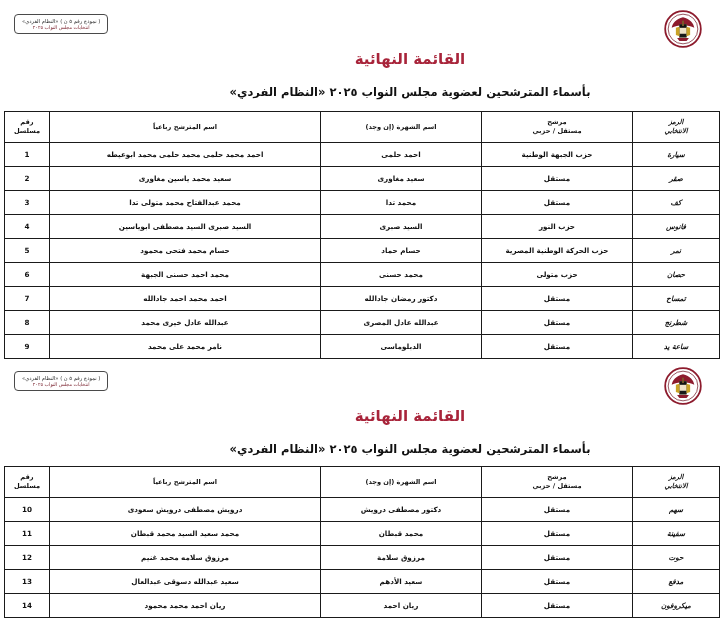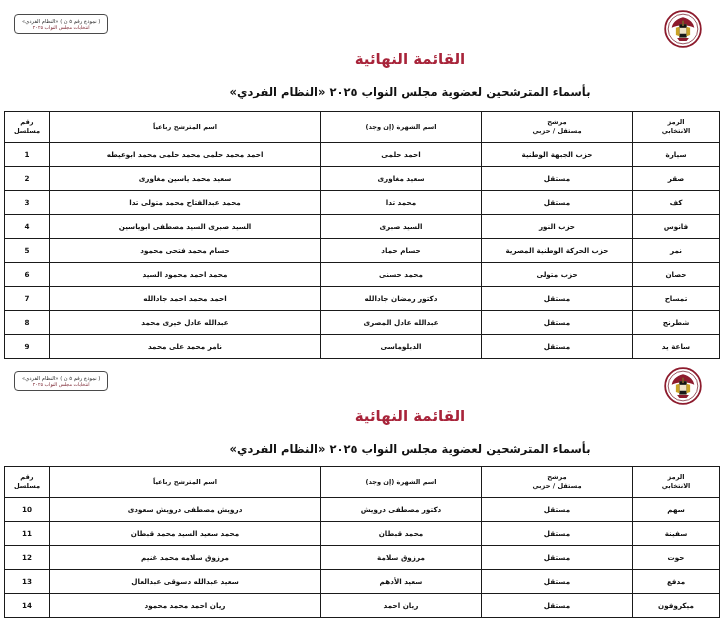--- a/index.html
+++ b/index.html
@@ -120,21 +120,21 @@
     height: 23px;
     font-size: 7.2px;
     font-weight: bold;
     color: #111;
     white-space: nowrap;
   }
   td.c-serial, th.c-serial { width: 44px; font-size: 7.4px; }
   th.c-name, td.c-name { width: 270px; }
   th.c-nick, td.c-nick { width: 160px; }
   th.c-party, td.c-party { width: 150px; }
-  th.c-symbol, td.c-symbol { width: 86px; }
+  th.c-symbol, td.c-symbol { width: 86px; font-style: italic; }
 
   .hdr-l1, .hdr-l2 { display: block; }
 </style>
 </head>
 <body>
 
 <div class="page page-one">
 
   <div class="header-band">
     <div class="stamp-box">
@@ -214,21 +214,21 @@
             <td class="c-symbol">نمر</td>
             <td class="c-party">حزب الحركة الوطنية المصرية</td>
             <td class="c-nick">حسام حماد</td>
             <td class="c-name">حسام محمد فتحى محمود</td>
             <td class="c-serial">5</td>
           </tr>
           <tr>
             <td class="c-symbol">حصان</td>
             <td class="c-party">حزب متولى</td>
             <td class="c-nick">محمد حسنى</td>
-            <td class="c-name">محمد احمد محمود السيد</td>
+            <td class="c-name">محمد احمد حسنى الجبهة</td>
             <td class="c-serial">6</td>
           </tr>
           <tr>
             <td class="c-symbol">تمساح</td>
             <td class="c-party">مستقل</td>
             <td class="c-nick">دكتور رمضان جادالله</td>
             <td class="c-name">احمد محمد احمد جادالله</td>
             <td class="c-serial">7</td>
           </tr>
           <tr>

